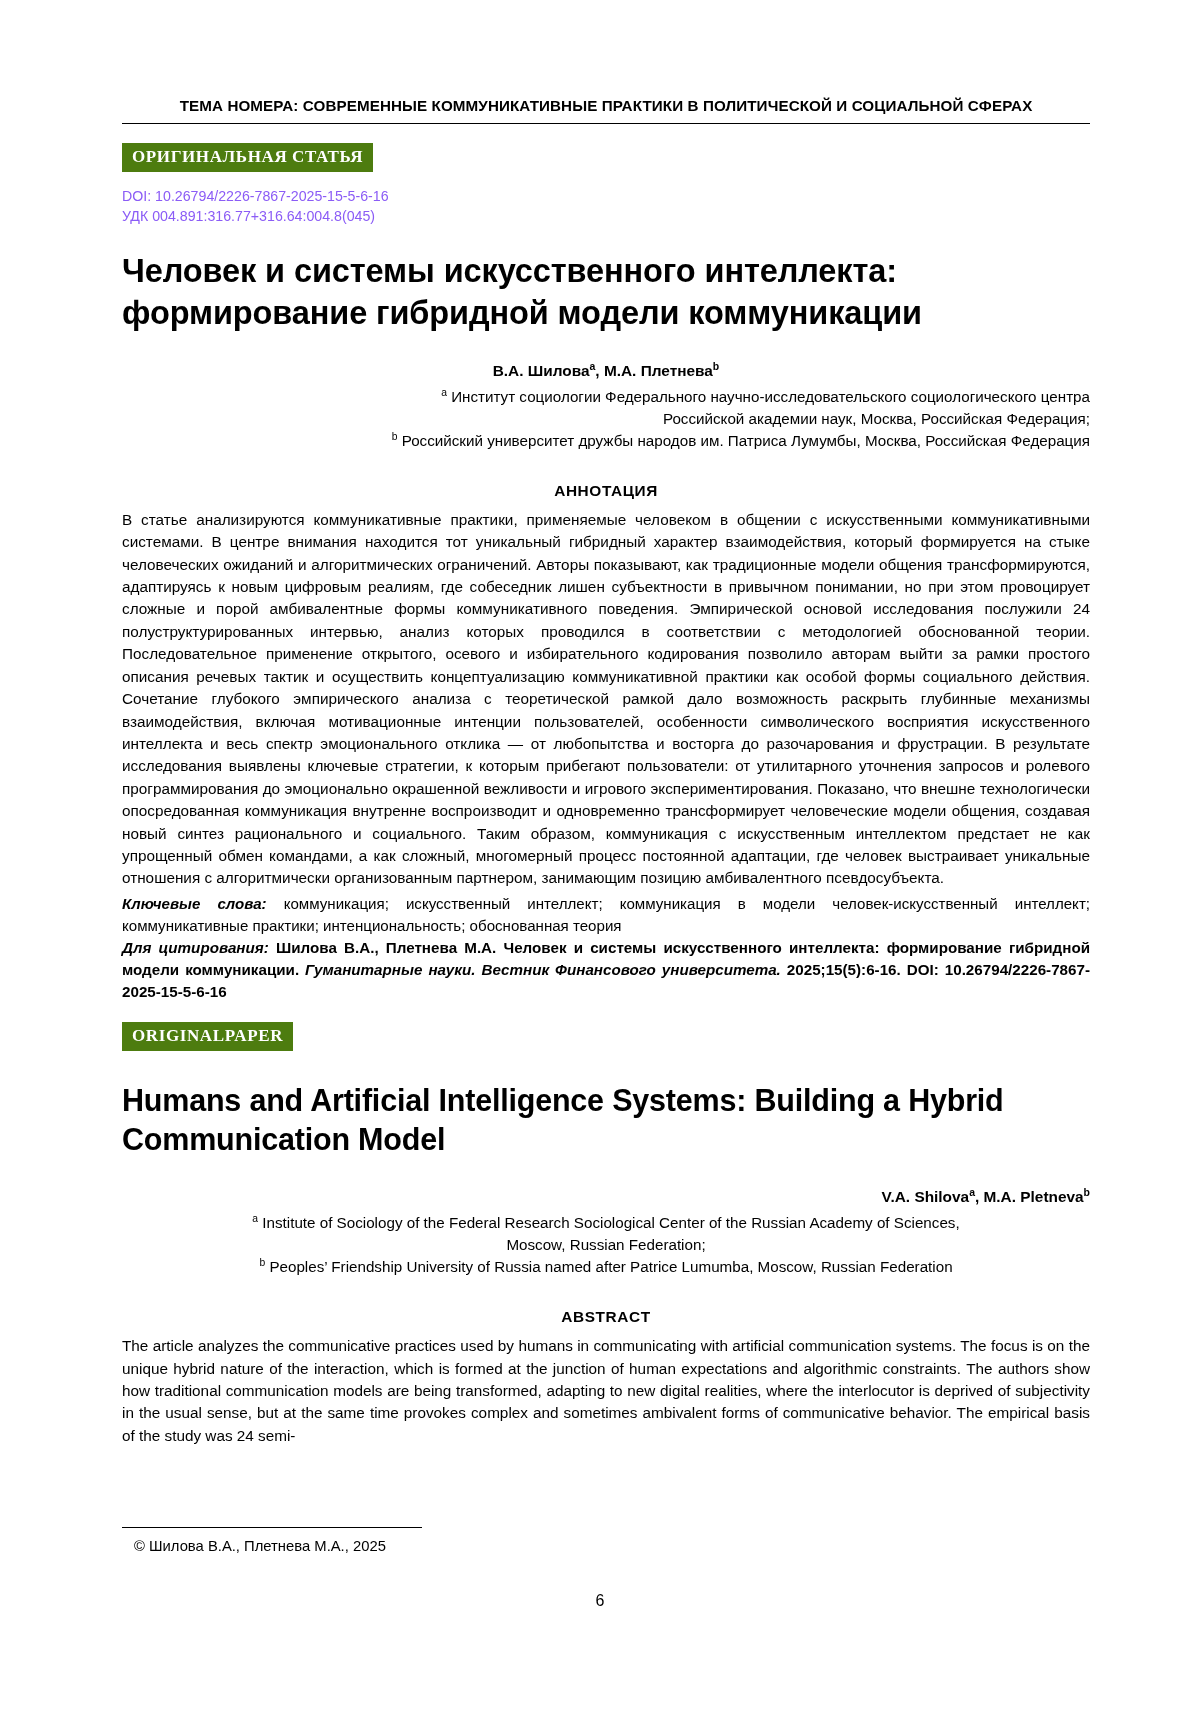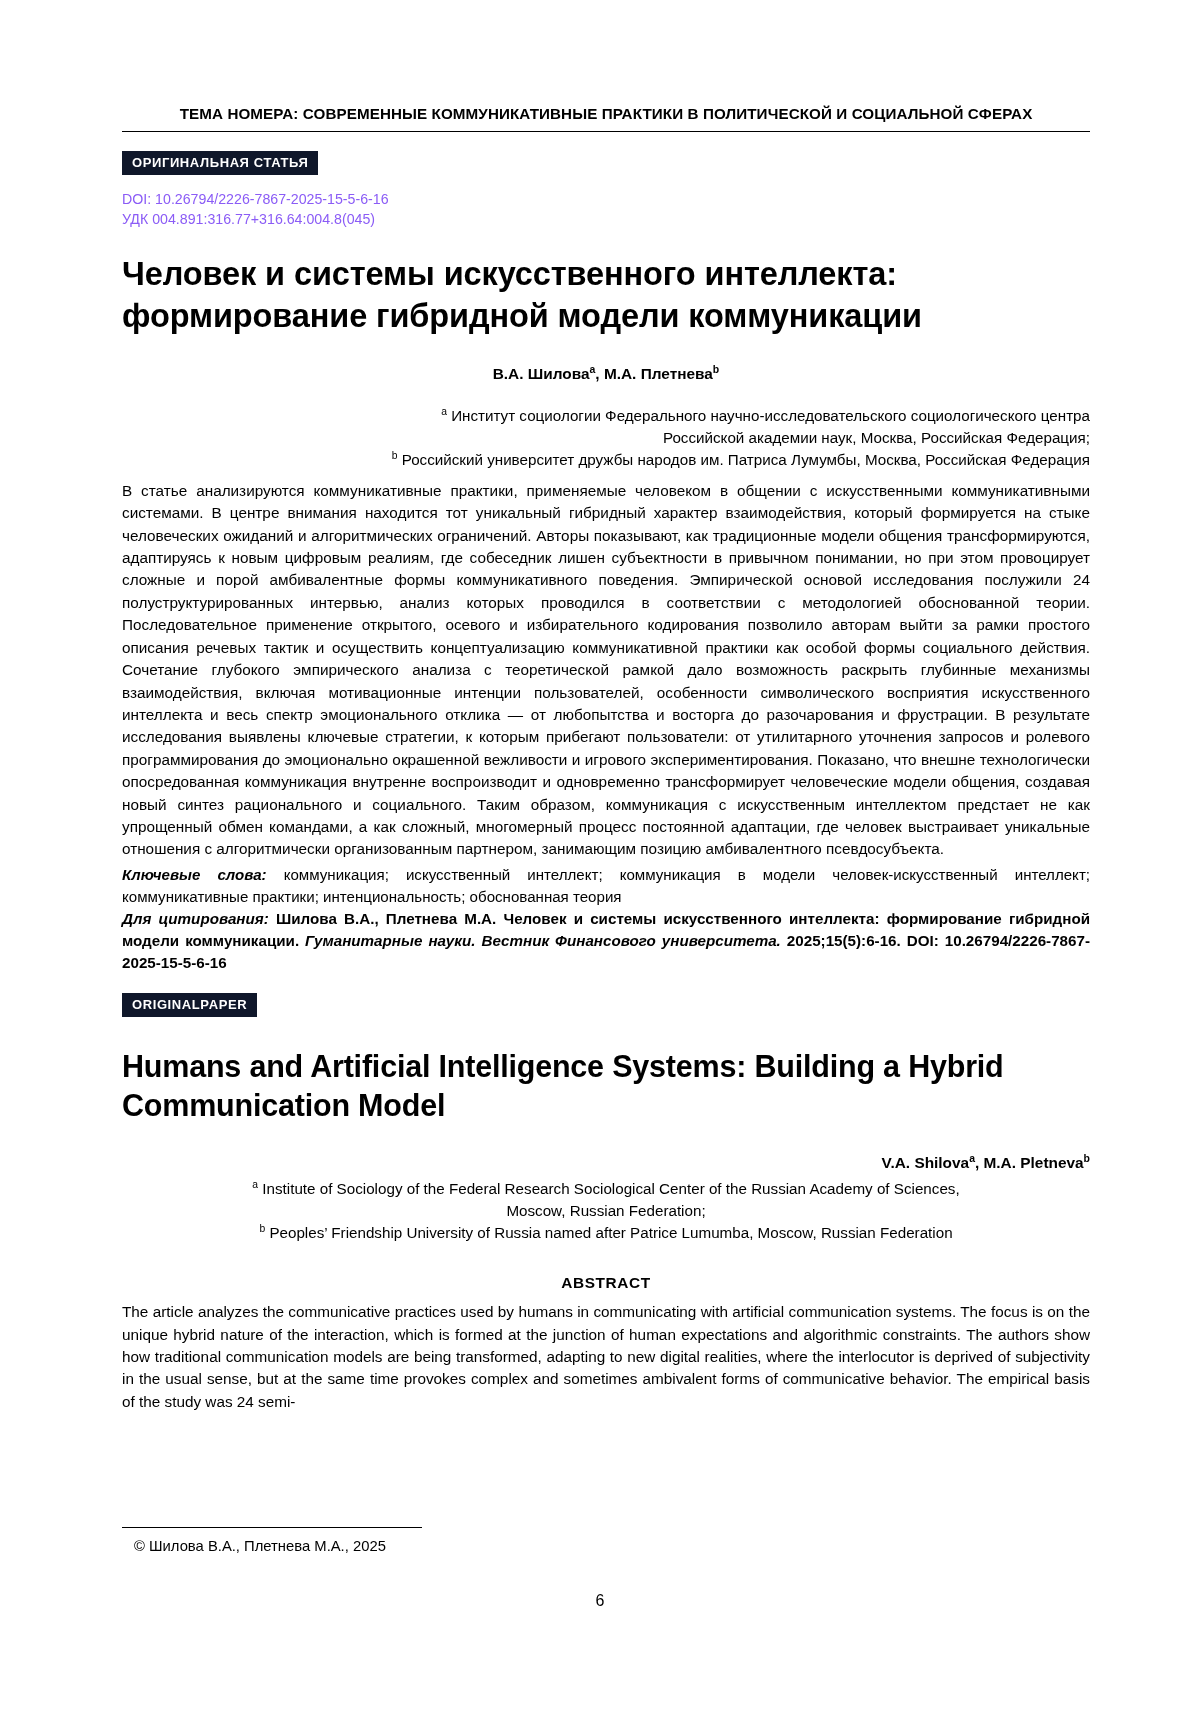--- a/index.html
+++ b/index.html
@@ -19,21 +19,21 @@
     position: absolute;
     left: 0; top: 0;
     width: 1200px;
     height: 1714px;
     box-sizing: border-box;
     padding: 0;
   }
   .content {
     position: absolute;
     left: 122px;
-    top: 12px;
+    top: 4px;
     width: 968px;
   }
 
   
   .running-head {
     margin-top: 93px;
     font-size: 15.2px;
     font-weight: bold;
     letter-spacing: 0.1px;
     text-align: center;
@@ -41,27 +41,28 @@
   }
   .rule {
     margin-top: 9px;
     border-bottom: 1.6px solid #000;
     width: 100%;
   }
 
   
   .badge {
     display: inline-block;
-    background: #0f172a;
+    background: #4d7c0f;
     color: #ffffff;
-    font-size: 13px;
+    font-size: 17px;
     font-weight: bold;
     letter-spacing: 0.6px;
     padding: 4px 10px 5px 10px;
     margin-top: 19px;
+    font-family: Liberation Serif, serif;
   }
 
   .meta {
     margin-top: 14px;
     font-size: 14.2px;
     line-height: 1.42;
     color: #8b5cf6;
   }
 
   .title-ru {
@@ -72,21 +73,21 @@
     letter-spacing: -0.1px;
   }
 
   .authors {
     margin-top: 26px;
     text-align: center;
     font-size: 15.4px;
     font-weight: bold;
   }
   .affils {
-    margin-top: 22px;
+    margin-top: 6px;
     text-align: right;
     font-size: 15.2px;
     line-height: 1.45;
   }
   .affils div { }
   sup { font-size: 0.68em; vertical-align: super; }
 
   .section-head {
     margin-top: 30px;
     text-align: center;
@@ -196,20 +197,21 @@
     <div class="authors">
       <span>В.А. Шилова</span><sup>a</sup><span>, М.А. Плетнева</span><sup>b</sup>
     </div>
 
     <div class="affils">
       <div><sup>a</sup> <span>Институт социологии Федерального научно-исследовательского социологического центра</span></div>
       <div>Российской академии наук, Москва, Российская Федерация;</div>
       <div><sup>b</sup> <span>Российский университет дружбы народов им. Патриса Лумумбы, Москва, Российская Федерация</span></div>
     </div>
 
+    <div class="section-head">АННОТАЦИЯ</div>
     <div class="abstract">В статье анализируются коммуникативные практики, применяемые человеком в общении с искусственными коммуникативными системами. В центре внимания находится тот уникальный гибридный характер взаимодействия, который формируется на стыке человеческих ожиданий и алгоритмических ограничений. Авторы показывают, как традиционные модели общения трансформируются, адаптируясь к новым цифровым реалиям, где собеседник лишен субъектности в привычном понимании, но при этом провоцирует сложные и порой амбивалентные формы коммуникативного поведения. Эмпирической основой исследования послужили 24 полуструктурированных интервью, анализ которых проводился в соответствии с методологией обоснованной теории. Последовательное применение открытого, осевого и избирательного кодирования позволило авторам выйти за рамки простого описания речевых тактик и осуществить концептуализацию коммуникативной практики как особой формы социального действия. Сочетание глубокого эмпирического анализа с теоретической рамкой дало возможность раскрыть глубинные механизмы взаимодействия, включая мотивационные интенции пользователей, особенности символического восприятия искусственного интеллекта и весь спектр эмоционального отклика — от любопытства и восторга до разочарования и фрустрации. В результате исследования выявлены ключевые стратегии, к которым прибегают пользователи: от утилитарного уточнения запросов и ролевого программирования до эмоционально окрашенной вежливости и игрового экспериментирования. Показано, что внешне технологически опосредованная коммуникация внутренне воспроизводит и одновременно трансформирует человеческие модели общения, создавая новый синтез рационального и социального. Таким образом, коммуникация с искусственным интеллектом предстает не как упрощенный обмен командами, а как сложный, многомерный процесс постоянной адаптации, где человек выстраивает уникальные отношения с алгоритмически организованным партнером, занимающим позицию амбивалентного псевдосубъекта.</div>
 
     <div class="keywords">
       <span class="lbl">Ключевые слова:</span><span> коммуникация; искусственный интеллект; коммуникация в модели человек-искусственный интеллект; коммуникативные практики; интенциональность; обоснованная теория</span>
     </div>
 
     <div class="citation">
       <span class="lbl">Для цитирования:</span><span> Шилова В.А., Плетнева М.А. Человек и системы искусственного интеллекта: формирование гибридной модели коммуникации. </span><span class="journal">Гуманитарные науки. Вестник Финансового университета.</span><span> 2025;15(5):6-16. DOI: 10.26794/2226-7867-2025-15-5-6-16</span>
     </div>
 

